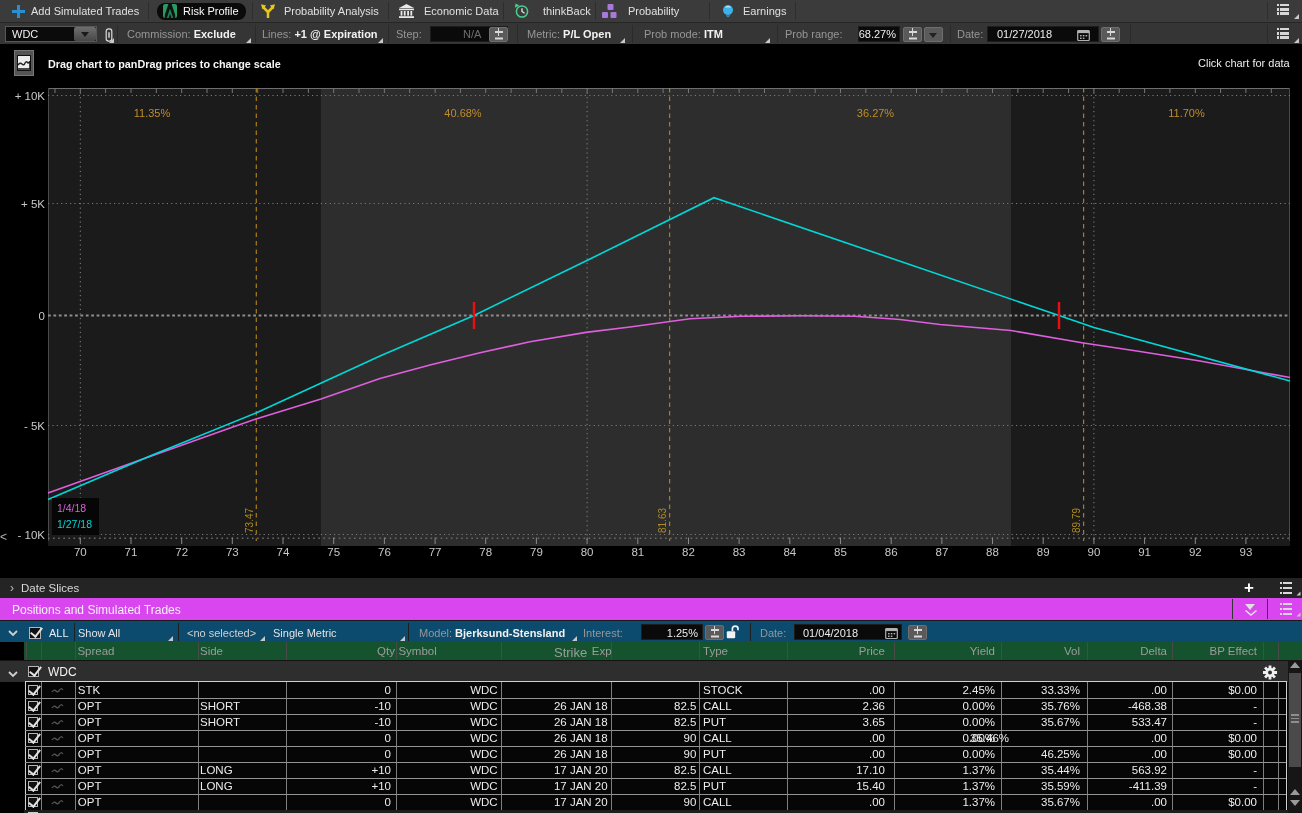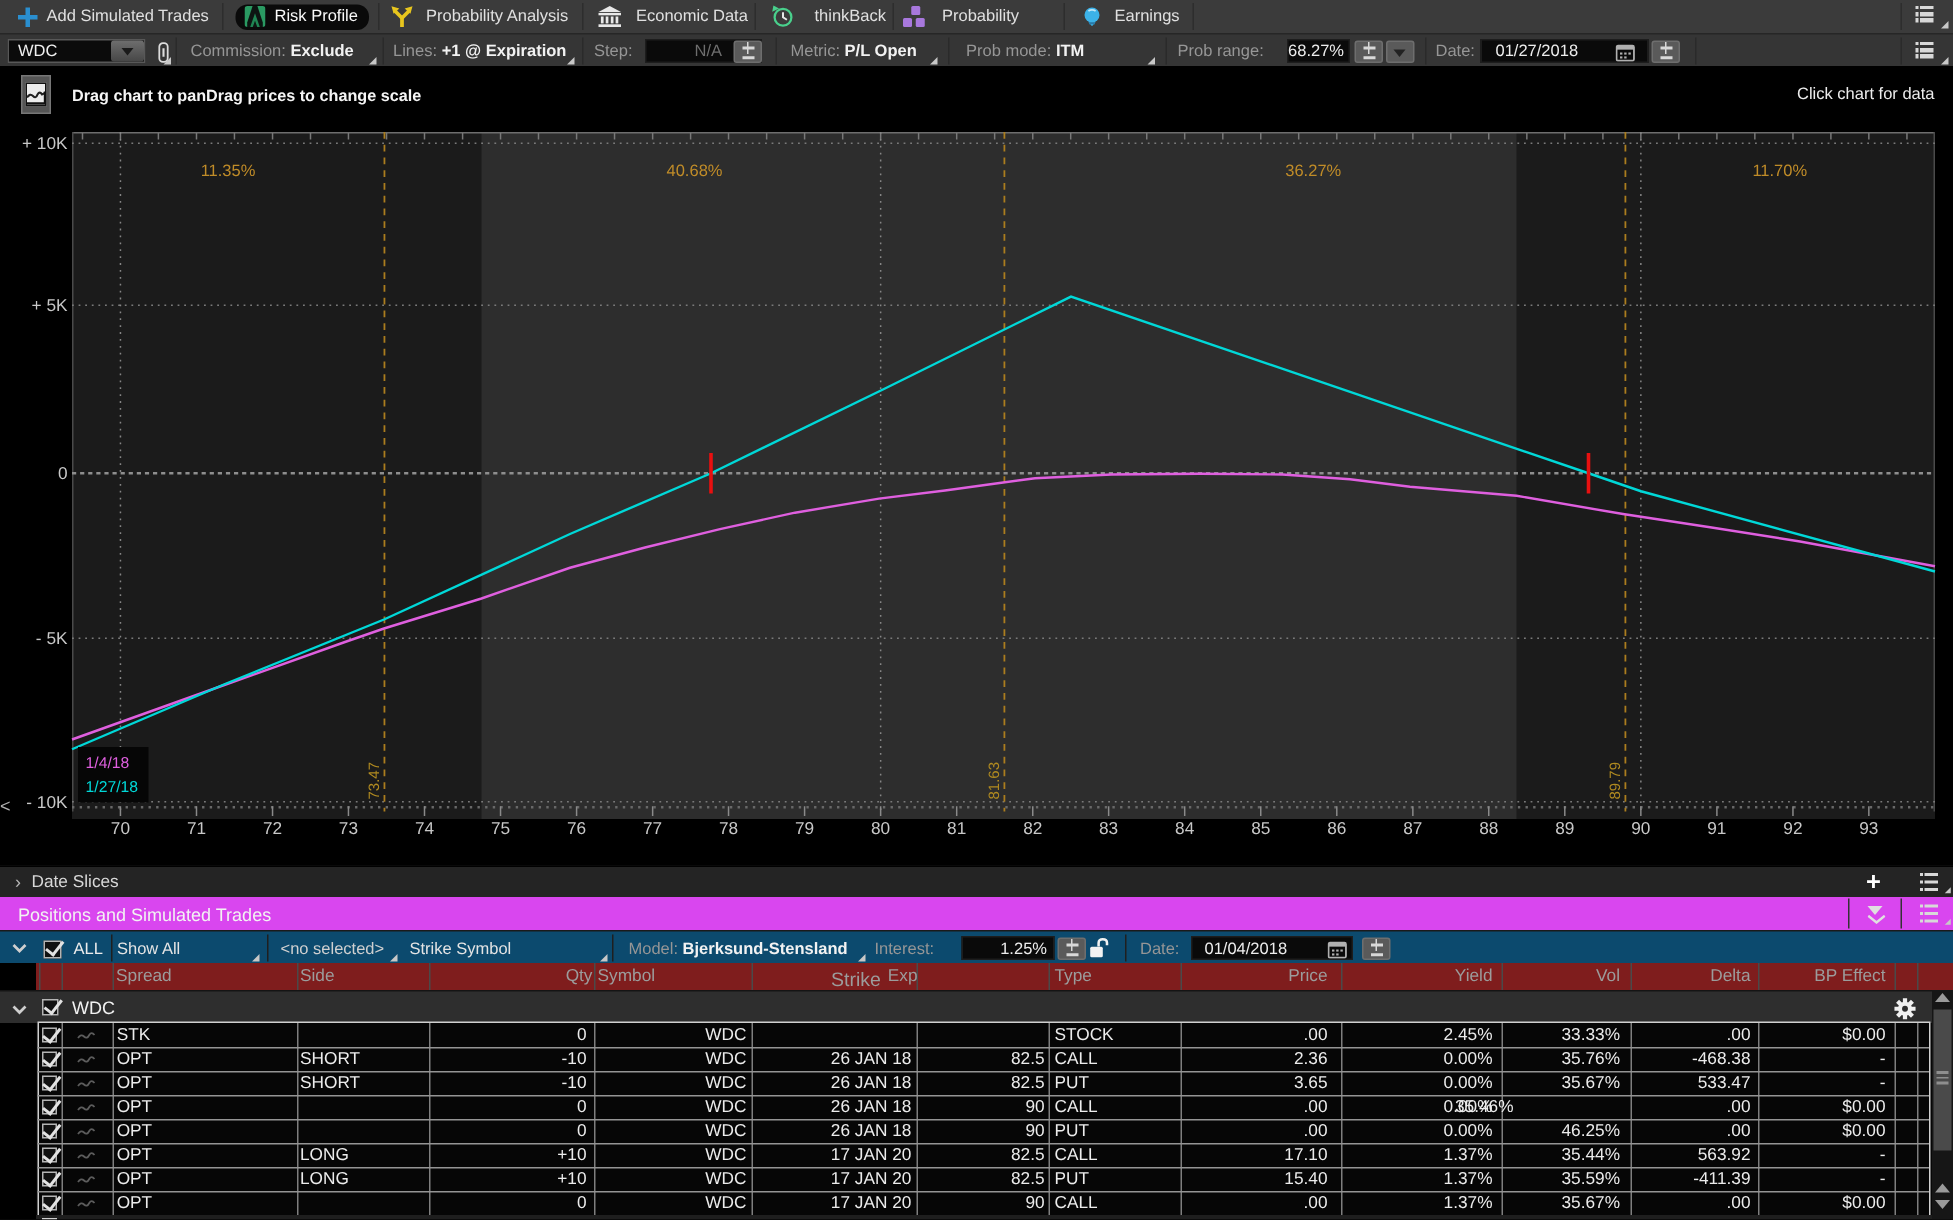--- a/index.html
+++ b/index.html
@@ -266,21 +266,21 @@
         <path d="M1 2 L5 6 L9 2" stroke="#cfcfcf" stroke-width="1.8" fill="none"></path>
       </svg></div>
 <div class="chk" style="left:29px;top:6px;width:12px;height:12px"></div>
 <div class="a" style="left:49px;top:6px;color:#ececec">ALL</div>
 <div class="a" style="left:74px;top:2px;width:1px;height:18px;background:#1f1f1f"></div>
 <div class="a" style="left:78px;top:6px;color:#e4e4e4">Show All</div>
 <div class="ctri" style="left:168px;top:15px"></div>
 <div class="a" style="left:178px;top:2px;width:1px;height:18px;background:#1f1f1f"></div>
 <div class="a" style="left:187px;top:6px;color:#d0d0d0">&lt;no selected&gt;</div>
 <div class="ctri" style="left:260px;top:15px"></div>
-<div class="a" style="left:273px;top:6px;color:#e4e4e4">Strike Symbol</div>
+<div class="a" style="left:273px;top:6px;color:#e4e4e4">Single Metric</div>
 <div class="ctri" style="left:400px;top:15px"></div>
 <div class="a" style="left:408px;top:2px;width:1px;height:18px;background:#1f1f1f"></div>
 <div class="a lbl" style="left:419px;top:6px">Model: <span class="val">Bjerksund-Stensland</span></div>
 <div class="ctri" style="left:572px;top:15px"></div>
 <div class="a lbl" style="left:583px;top:6px">Interest:</div>
 <div class="inp" style="left:641px;top:3px;width:62px;height:16px"></div>
 <div class="a" style="left:655px;top:6px;width:43px;text-align:right;color:#ededed">1.25%</div>
 <div class="spin" style="left:705px;top:4px"></div>
 <svg class="a" style="left:726px;top:4px" width="14" height="14" viewBox="0 0 14 14">
       <rect x="0.8" y="6.2" width="8.4" height="7" rx="1" fill="#f2f2f2"></rect>
@@ -296,21 +296,21 @@
       <g fill="#b0b0b0">
         <rect x="3" y="6" width="1.6" height="1.4"></rect>
         <rect x="5.8" y="6" width="1.6" height="1.4"></rect>
         <rect x="8.6" y="6" width="1.6" height="1.4"></rect>
         <rect x="3" y="8.6" width="1.6" height="1.4"></rect>
         <rect x="5.8" y="8.6" width="1.6" height="1.4"></rect>
       </g>
     </svg>
 <div class="spin" style="left:908px;top:4px"></div>
 </div>
-<div class="a" style="left:0;top:642px;width:1302px;height:18px;background:#7f1d1d">
+<div class="a" style="left:0;top:642px;width:1302px;height:18px;background:#14532d">
 <div class="a" style="left:0;top:0;width:24px;height:18px;background:#000"></div>
 <div class="a" style="left:25.8px;top:0;width:1px;height:18px;background:#4a4a4a"></div>
 <div class="a" style="left:41px;top:0;width:1px;height:18px;background:#4a4a4a"></div>
 <div class="a" style="left:74.8px;top:0;width:1px;height:18px;background:#4a4a4a"></div>
 <div class="a" style="left:197.7px;top:0;width:1px;height:18px;background:#4a4a4a"></div>
 <div class="a" style="left:286.4px;top:0;width:1px;height:18px;background:#4a4a4a"></div>
 <div class="a" style="left:396px;top:0;width:1px;height:18px;background:#4a4a4a"></div>
 <div class="a" style="left:500.5px;top:0;width:1px;height:18px;background:#4a4a4a"></div>
 <div class="a" style="left:610.5px;top:0;width:1px;height:18px;background:#4a4a4a"></div>
 <div class="a" style="left:699.2px;top:0;width:1px;height:18px;background:#4a4a4a"></div>

